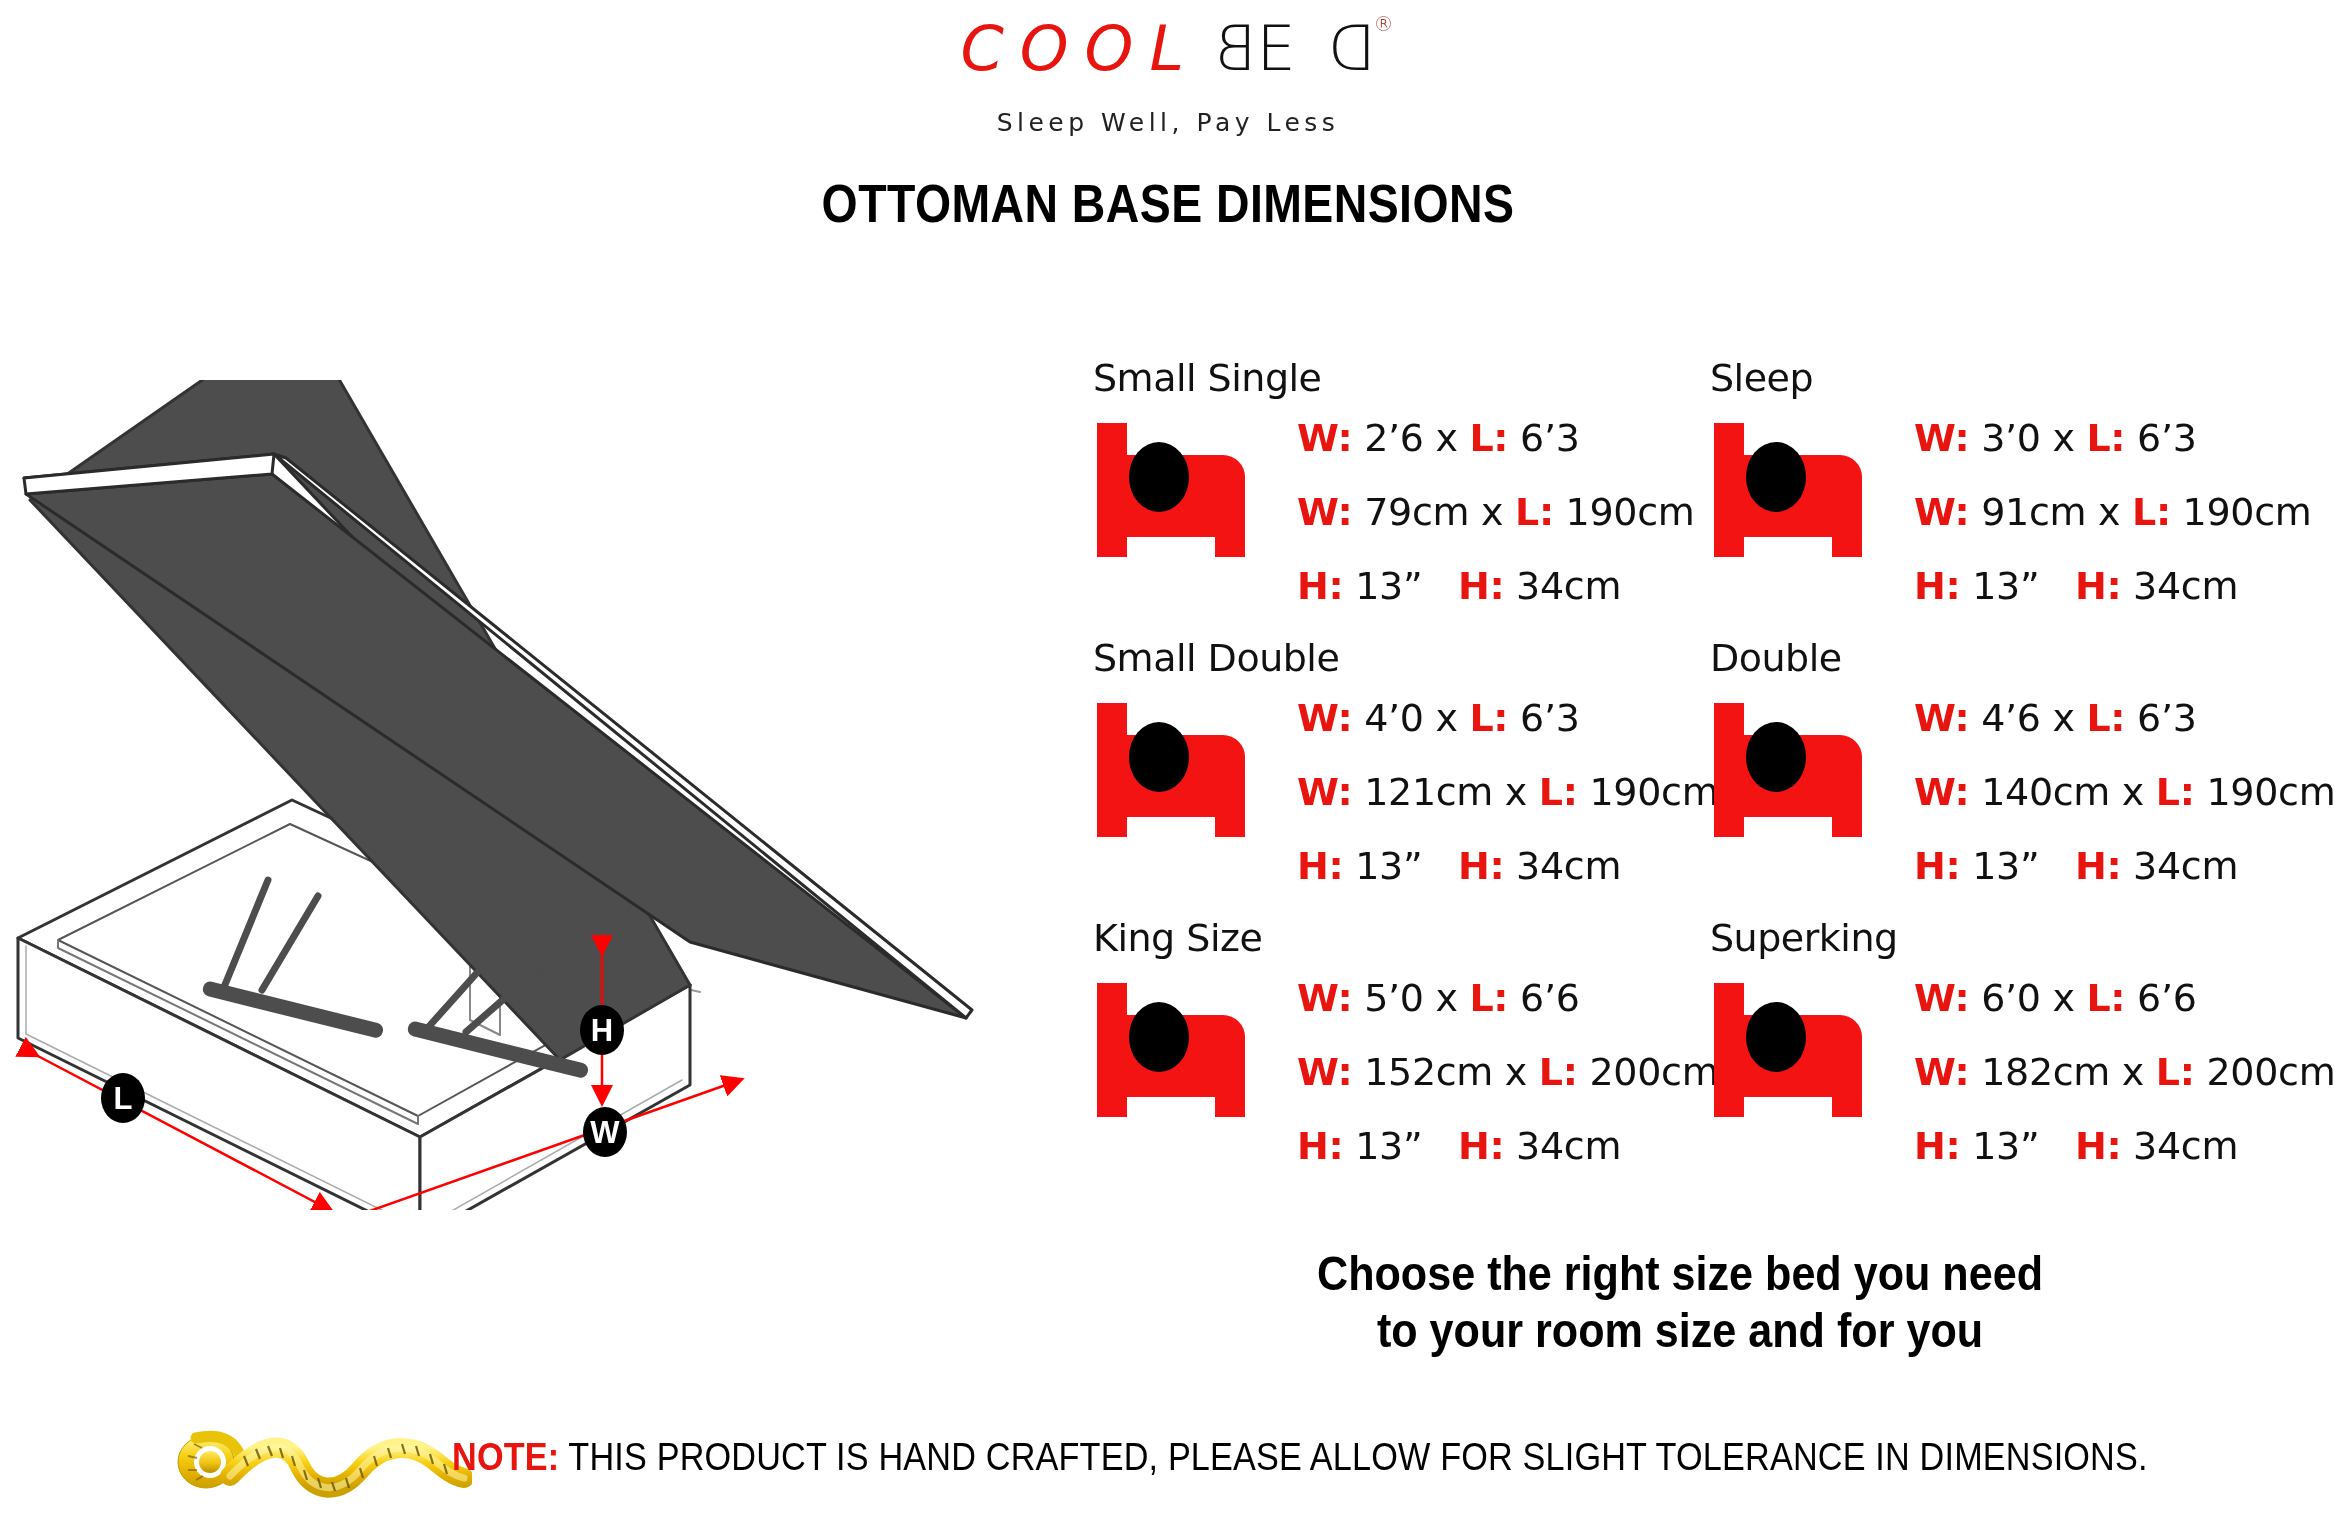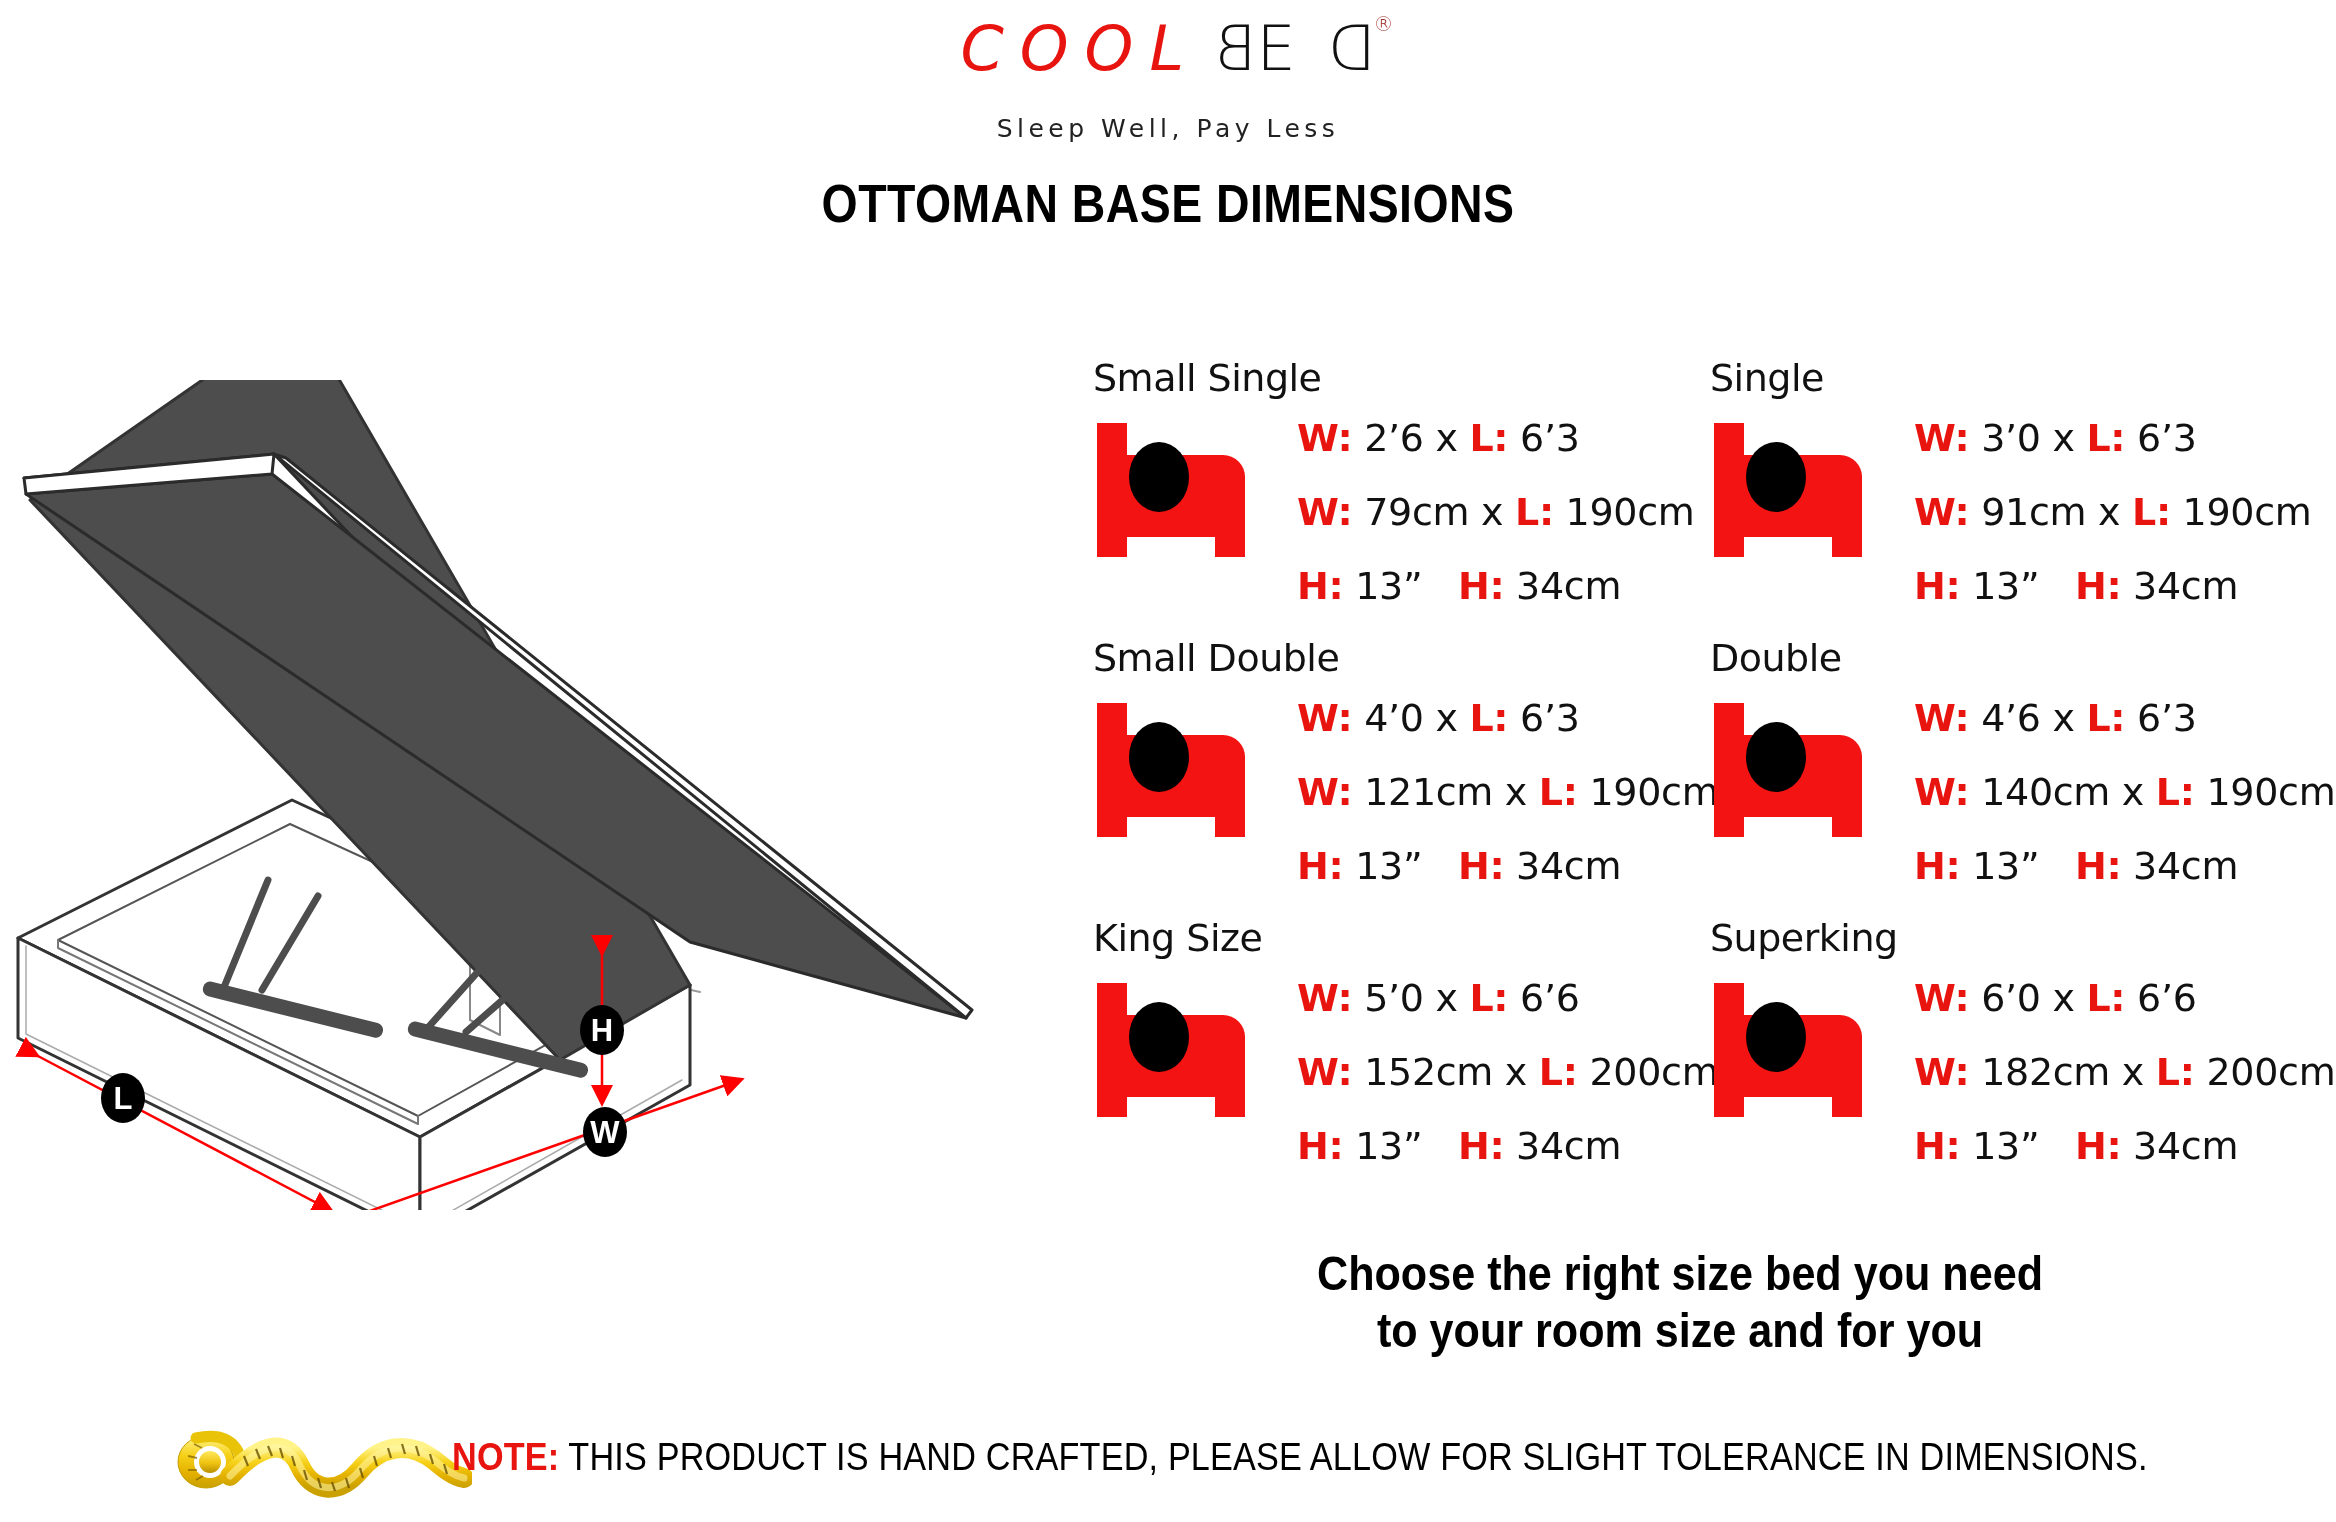--- a/index.html
+++ b/index.html
@@ -43,21 +43,21 @@
   #logo .reg {
     position: absolute;
     top: -4px;
     right: -18px;
     font-size: 20px;
     letter-spacing: 0;
     color: #9c2b24;
   }
   #tagline {
     position: absolute;
-    top: 114px;
+    top: 108px;
     left: 0; right: 0;
     text-align: center;
     font-family: "DejaVu Sans", sans-serif;
     font-size: 25px;
     letter-spacing: 4.5px;
     color: #222222;
     font-weight: 400;
   }
   #page-title {
     position: absolute;
@@ -322,21 +322,21 @@
           <span>13”</span>
           <span class="sp"></span>
           <span class="k">H:</span>
           <span>34cm</span>
         </div>
       </div>
     </div>
   </div>
 
   <div class="size-block col-b row-1">
-    <div class="size-name">Single</div>
+    <div class="size-name">Sleep</div>
     <div class="size-body">
       <div class="bed-icon">
         <svg viewBox="0 0 185 160" xmlns="http://www.w3.org/2000/svg">
           <path d="M4 8 h30 v96 h118 v38 h-30 v-20 h-88 v20 h-30 z" fill="#f41313"></path>
           <path d="M34 40 h96 a22 22 0 0 1 22 22 v42 h-118 z" fill="#f41313"></path>
           <ellipse cx="66" cy="62" rx="30" ry="35" fill="#000000"></ellipse>
         </svg>
       </div>
       <div class="spec-list">
         <div class="spec-line">

